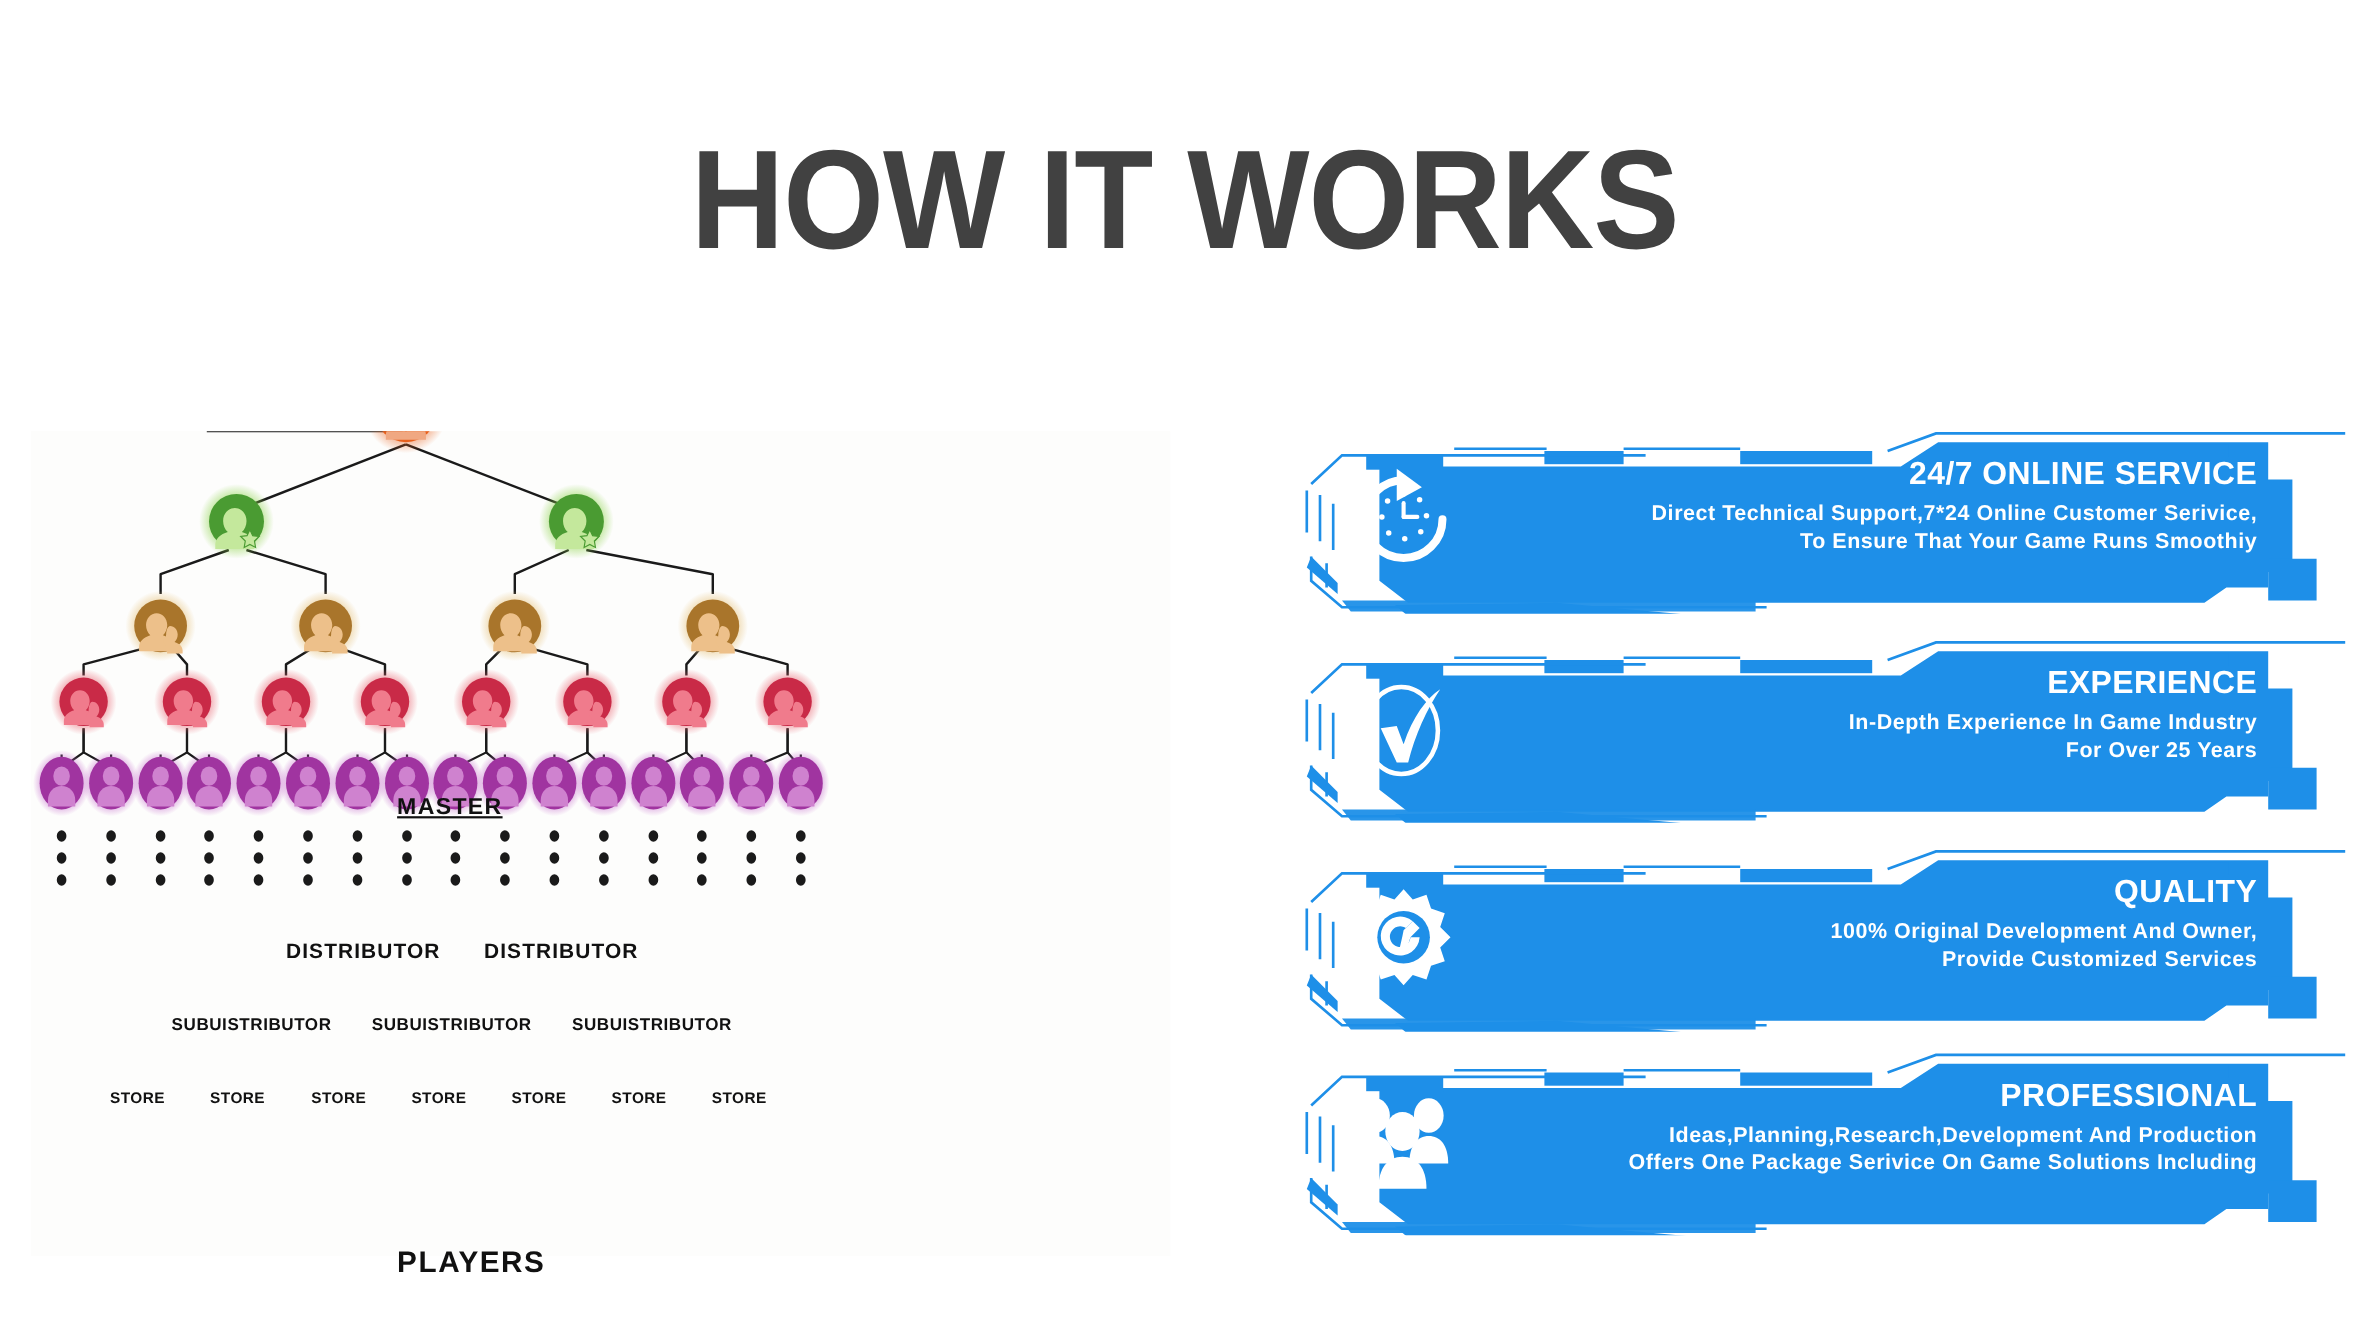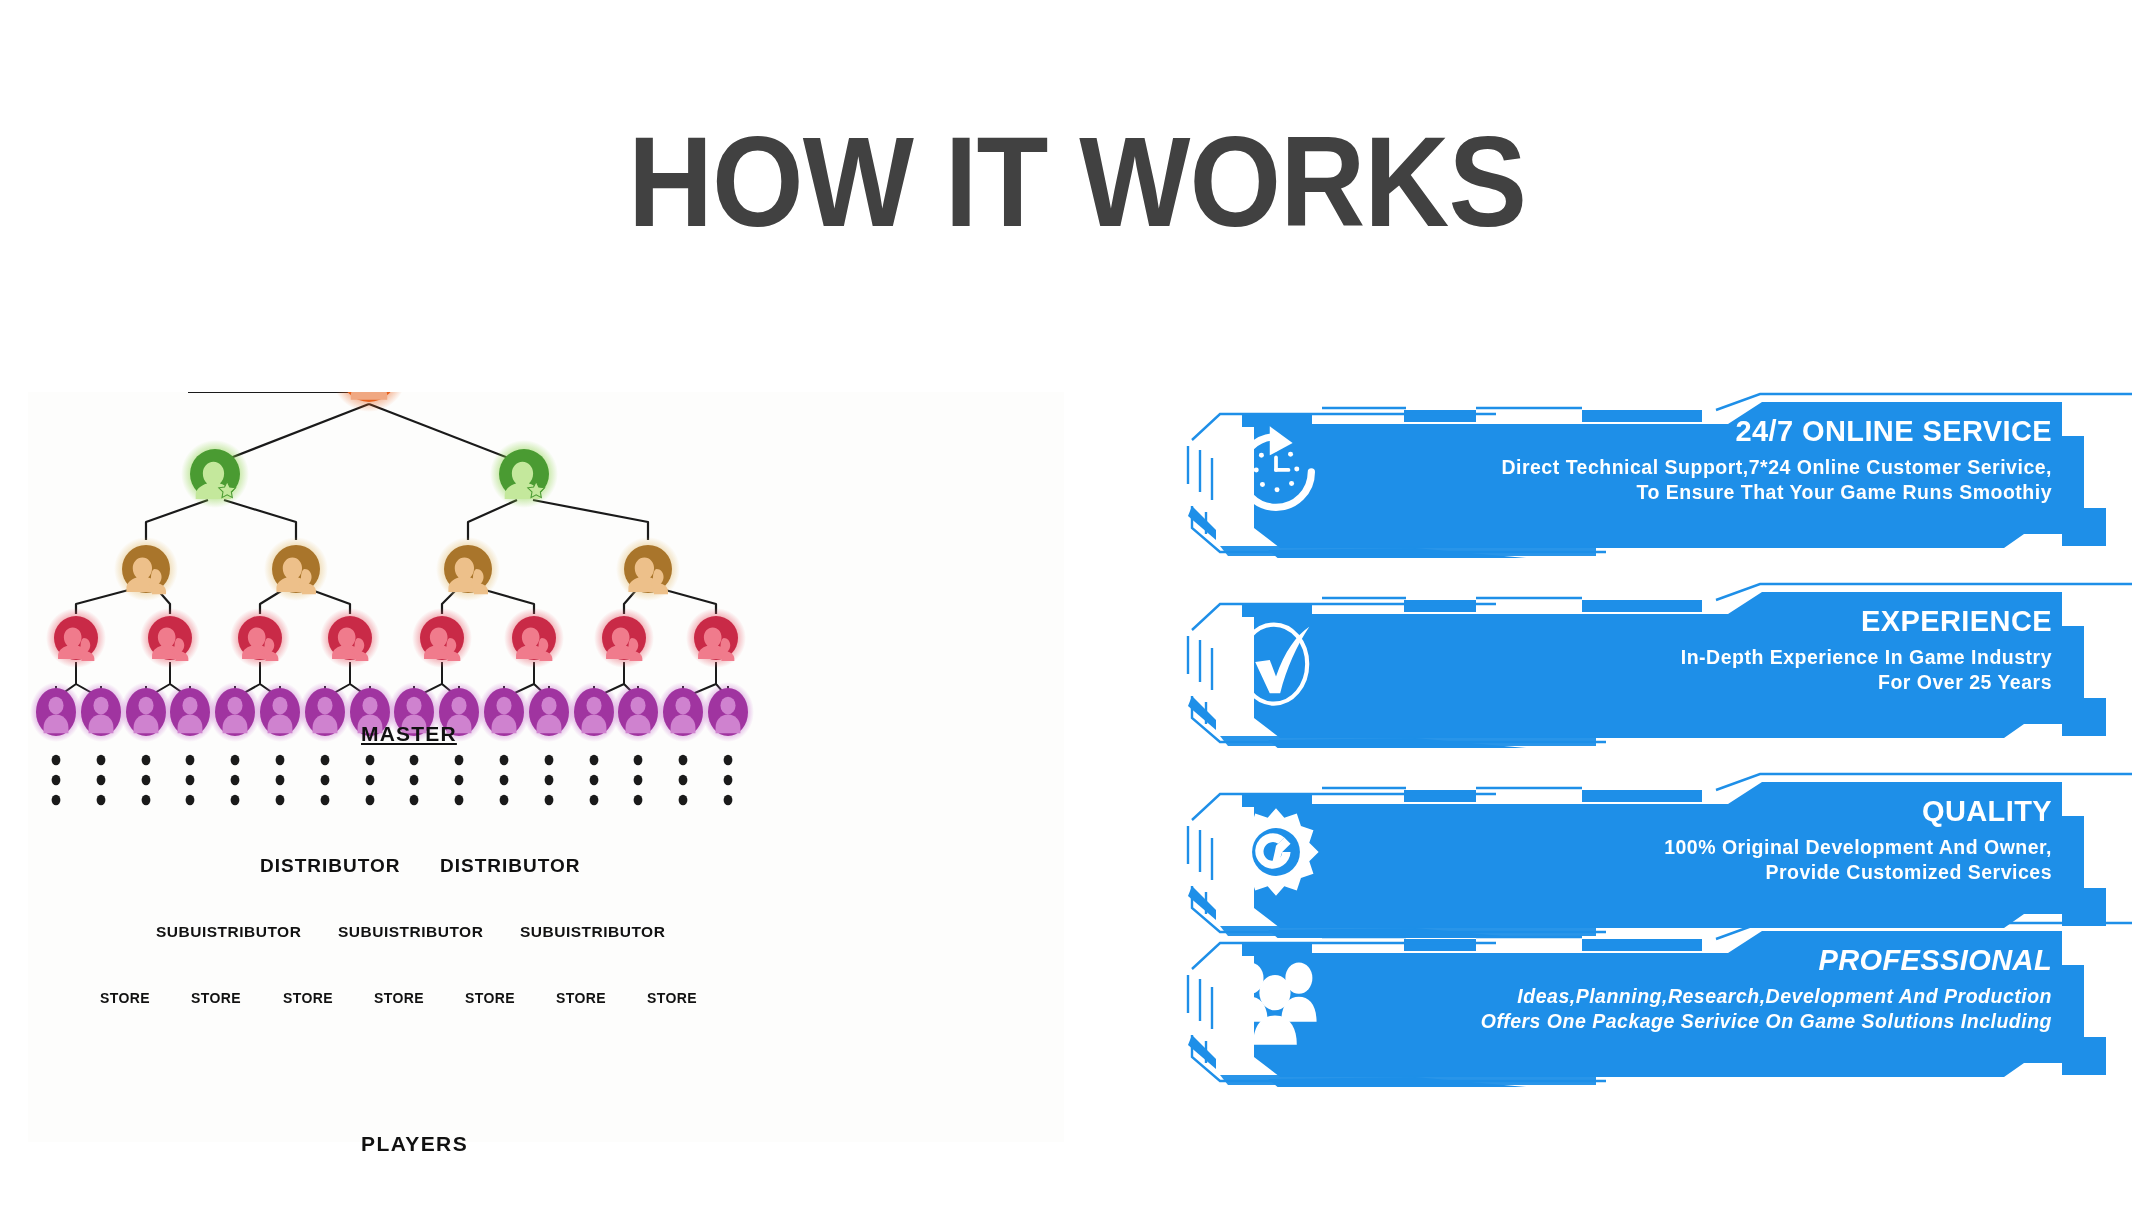--- a/index.html
+++ b/index.html
@@ -55,21 +55,21 @@
     font-family: "Liberation Sans", sans-serif;
     font-weight: bold;
     color: #111111;
     white-space: nowrap;
     letter-spacing: 0.6px;
   }
   .lbl-master    { font-size: 21px; letter-spacing: 1.2px; }
   .lbl-dist      { font-size: 19px; letter-spacing: 1.0px; }
   .lbl-sub       { font-size: 15.5px; letter-spacing: 0.5px; text-align: center; }
   .lbl-store     { font-size: 14px; letter-spacing: 0.4px; }
-  .lbl-players   { font-size: 21px; letter-spacing: 1.4px; }
+  .lbl-players   { font-size: 27px; letter-spacing: 1.4px; }
 
   
   .feature-panel {
     position: absolute;
     left: 1176px;
     width: 960px;
     height: 170px;
   }
   .panel-svg {
     position: absolute;
@@ -636,21 +636,21 @@
 
   <div class="panel-text">
     <div class="panel-heading">QUALITY</div>
     <div class="panel-body">
       <span>100% Original Development And Owner,</span>
       <span>Provide Customized Services</span>
     </div>
   </div>
 </div>
 
-<div class="feature-panel" style="top:917px;font-style:italic;">
+<div class="feature-panel" style="top:953px;">
   <svg class="panel-svg" viewBox="0 0 960 170" xmlns="http://www.w3.org/2000/svg">
     <g fill="#1E8FE8">
       <path d="M78,36 L552,36 L586,14 L886,14 L886,48 L908,48 L908,132 L886,132
                L886,146 L848,146 L828,160 L104,160 L78,140 Z"></path>
       <path d="M886,120 L930,120 L930,158 L886,158 Z"></path>
       <path d="M240,160 L372,172 L104,172 L92,162 Z"></path>
       <rect x="66" y="26" width="70" height="13"></rect>
       <rect x="228" y="22" width="72" height="12"></rect>
       <rect x="406" y="22" width="120" height="12"></rect>
       <rect x="700" y="16" width="150" height="11"></rect>

